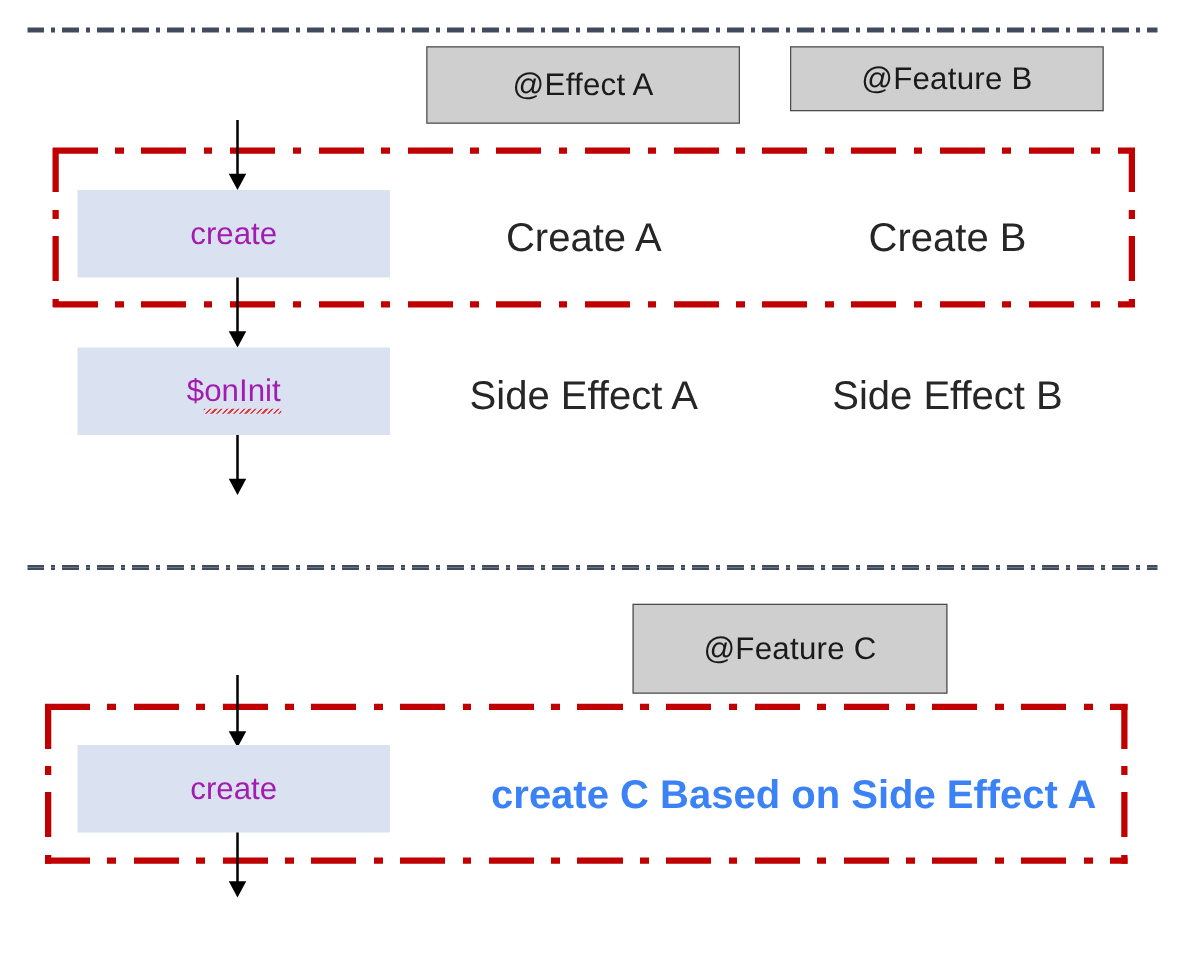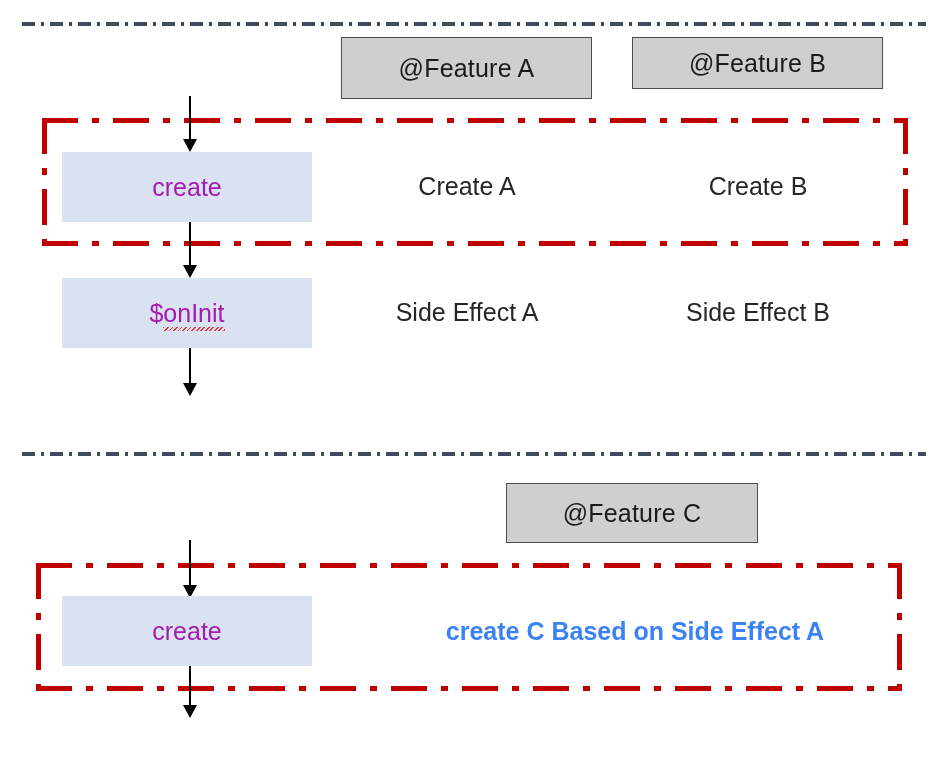--- a/index.html
+++ b/index.html
@@ -132,21 +132,21 @@
     height: 4px;
     background-image: repeating-linear-gradient(
       135deg,
       #e23b3b 0px, #e23b3b 1.3px,
       rgba(0,0,0,0) 1.3px, rgba(0,0,0,0) 3.2px);
   }
 
   
   .caption {
     position: absolute;
-    font-size: 25px;
+    font-size: 32px;
     color: #262626;
     white-space: nowrap;
     text-align: right;
     transform: translateX(-50%);
   }
   .caption.green {
     color: #3b82f6;
     font-weight: bold;
   }
 
@@ -180,21 +180,21 @@
 <div id="stage">
 
   <div class="panel" style="left:22px; top:22px; width:904px; height:398px;">
     <div class="panel-h e-top"></div>
     <div class="panel-h e-bottom"></div>
     <div class="panel-v e-left"></div>
     <div class="panel-v e-right"></div>
   </div>
 
   <div class="feature-box" style="left:341px; top:37px; width:251px; height:62px;">
-    <span>@Feature A</span>
+    <span>@Effect A</span>
   </div>
   <div class="feature-box" style="left:632px; top:37px; width:251px; height:52px;">
     <span>@Feature B</span>
   </div>
 
   <div class="redframe" style="left:42px; top:118px; width:866px; height:128px;">
     <div class="rh r-top"></div>
     <div class="rh r-bottom"></div>
     <div class="rv r-left"></div>
     <div class="rv r-right"></div>
@@ -229,21 +229,21 @@
     <div class="head"></div>
   </div>
 
   <div class="panel" style="left:22px; top:452px; width:904px; height:296px;">
     <div class="panel-h e-top"></div>
     <div class="panel-h e-bottom"></div>
     <div class="panel-v e-left"></div>
     <div class="panel-v e-right"></div>
   </div>
 
-  <div class="feature-box" style="left:506px; top:483px; width:252px; height:60px;">
+  <div class="feature-box" style="left:506px; top:483px; width:252px; height:72px;">
     <span>@Feature C</span>
   </div>
 
   <div class="redframe" style="left:36px; top:563px; width:866px; height:128px;">
     <div class="rh r-top"></div>
     <div class="rh r-bottom"></div>
     <div class="rv r-left"></div>
     <div class="rv r-right"></div>
   </div>
 

